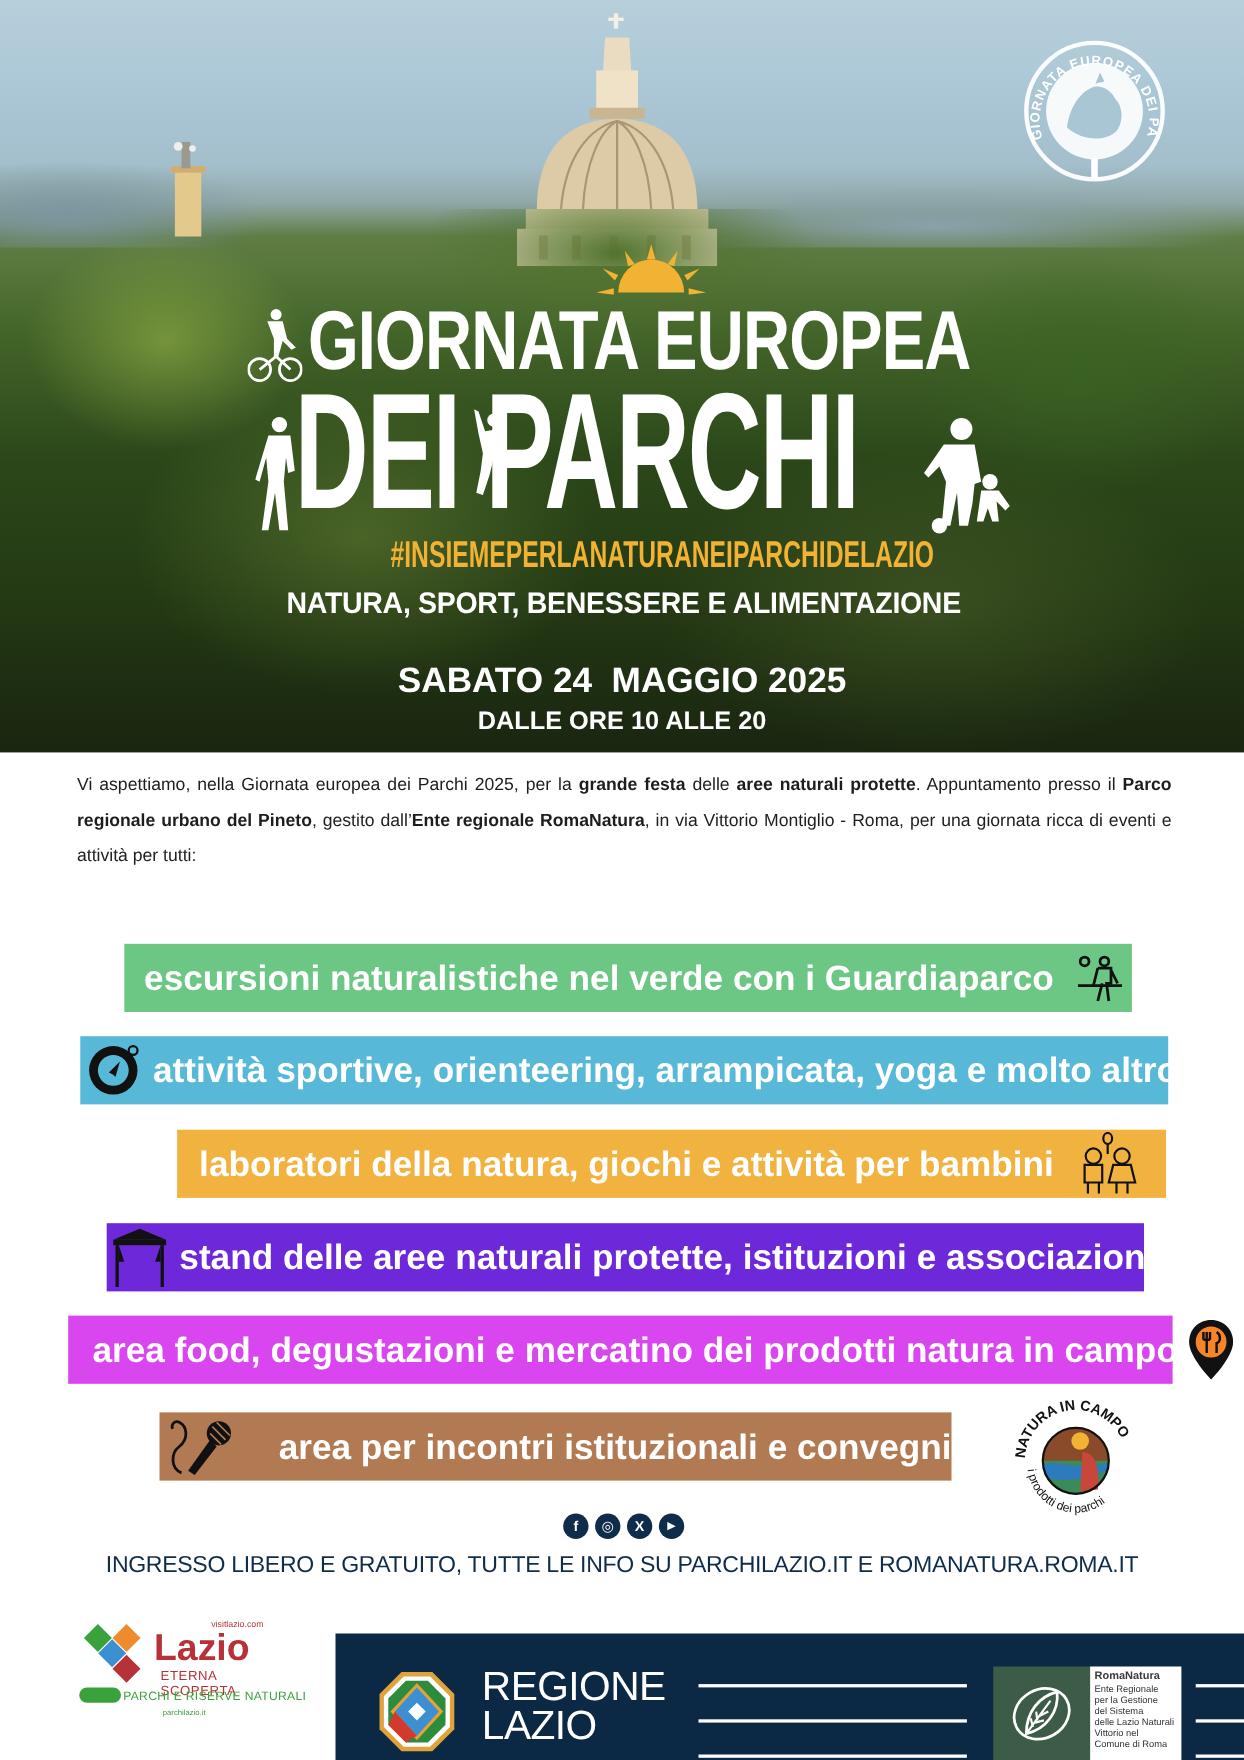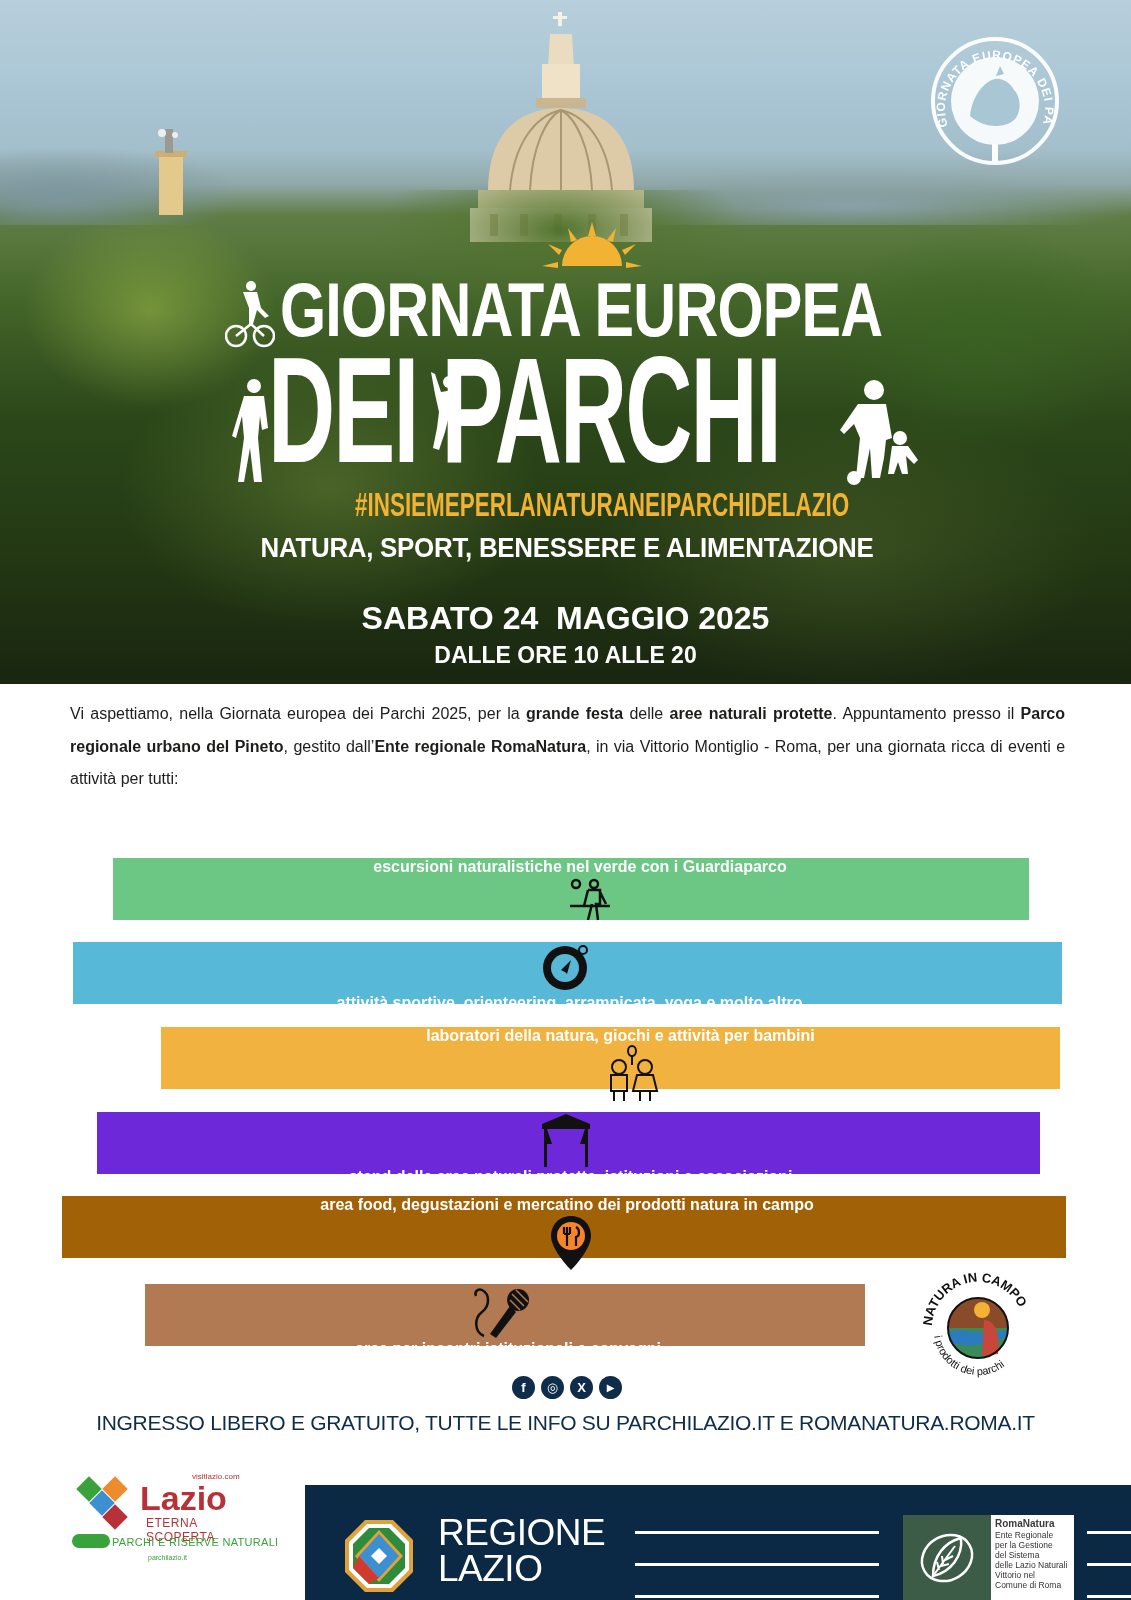--- a/index.html
+++ b/index.html
@@ -77,36 +77,36 @@
   
   .intro {
     position: absolute; left: 70px; top: 698px; width: 995px;
     font-size: 16px; line-height: 32.5px; color: #1d1d1b; text-align: justify;
   }
   .intro b { font-weight: 700; }
 
   
   .bar {
     position: absolute; height: 62px; display: flex; align-items: center; color: #ffffff;
-    font-weight: 700; font-size: 16px; white-space: nowrap; flex-direction: column;
+    font-weight: 700; font-size: 32px; white-space: nowrap;
   }
   .bar .lbl { flex: 0 0 auto; }
   .bar .ico { flex: 0 0 auto; display: flex; align-items: center; justify-content: center; }
 
   .b1 { left: 113px; top: 858px; width: 916px; background: #6cc785; padding-left: 18px; }
   .b1 .ico { margin-left: 18px; }
   .b2 { left: 73px; top: 942px; width: 989px; background: #57b8d8; padding-left: 4px; }
   .b2 .ico { margin-right: 10px; }
   .b3 { left: 161px; top: 1027px; width: 899px; background: #f2b240; padding-left: 20px; }
   .b3 .ico { margin-left: 22px; }
   .b4 { left: 97px; top: 1112px; width: 943px; background: #6d28d9; padding-left: 4px; }
   .b4 .ico { margin-right: 10px; }
-  .b5 { left: 62px; top: 1196px; width: 1004px; background: #a16207; padding-left: 6px; }
+  .b5 { left: 62px; top: 1196px; width: 1004px; background: #d946ef; padding-left: 22px; }
   .b5 .ico { margin-left: 8px; }
-  .b6 { left: 145px; top: 1284px; width: 720px; background: #b17a52; padding-left: 6px; }
+  .b6 { left: 145px; top: 1284px; width: 720px; background: #b17a52; padding-left: 6px; justify-content: space-between; }
   .b6 .ico { margin-right: 14px; }
 
   
   .nic { position: absolute; left: 918px; top: 1266px; width: 118px; height: 120px; }
 
   
   .social { position: absolute; left: 512px; top: 1376px; display: flex; gap: 6px; }
   .social span {
     width: 23px; height: 23px; border-radius: 50%; background: #0f2c4a; color: #ffffff;
     display: flex; align-items: center; justify-content: center; font-size: 13px; font-weight: 700;

